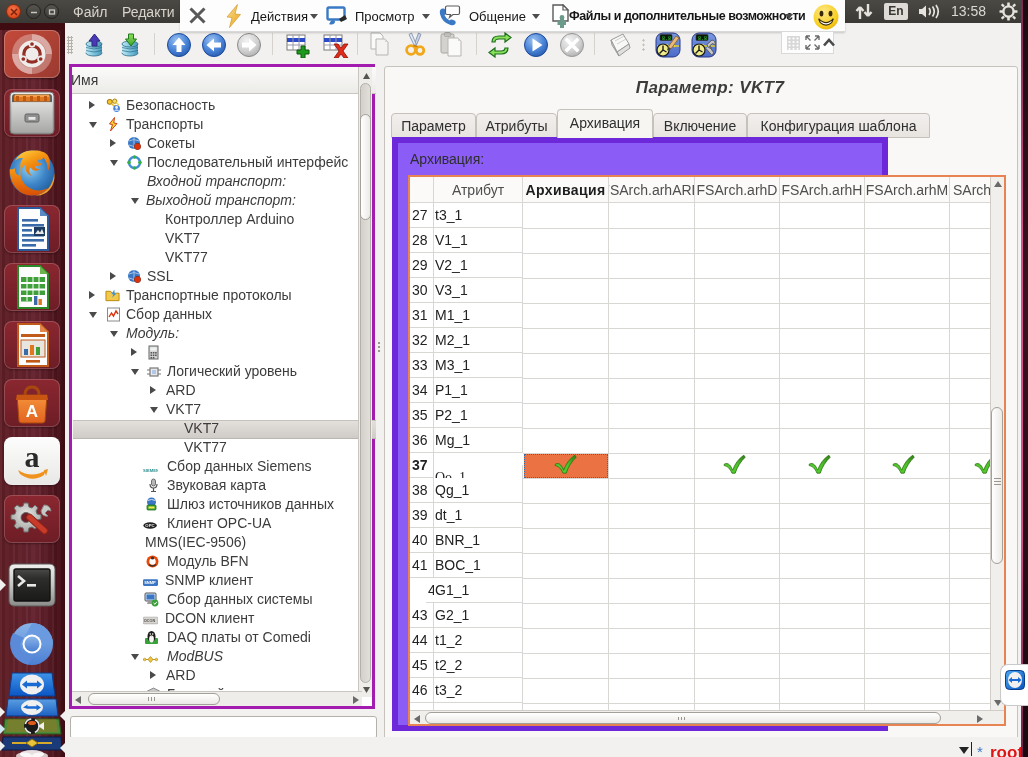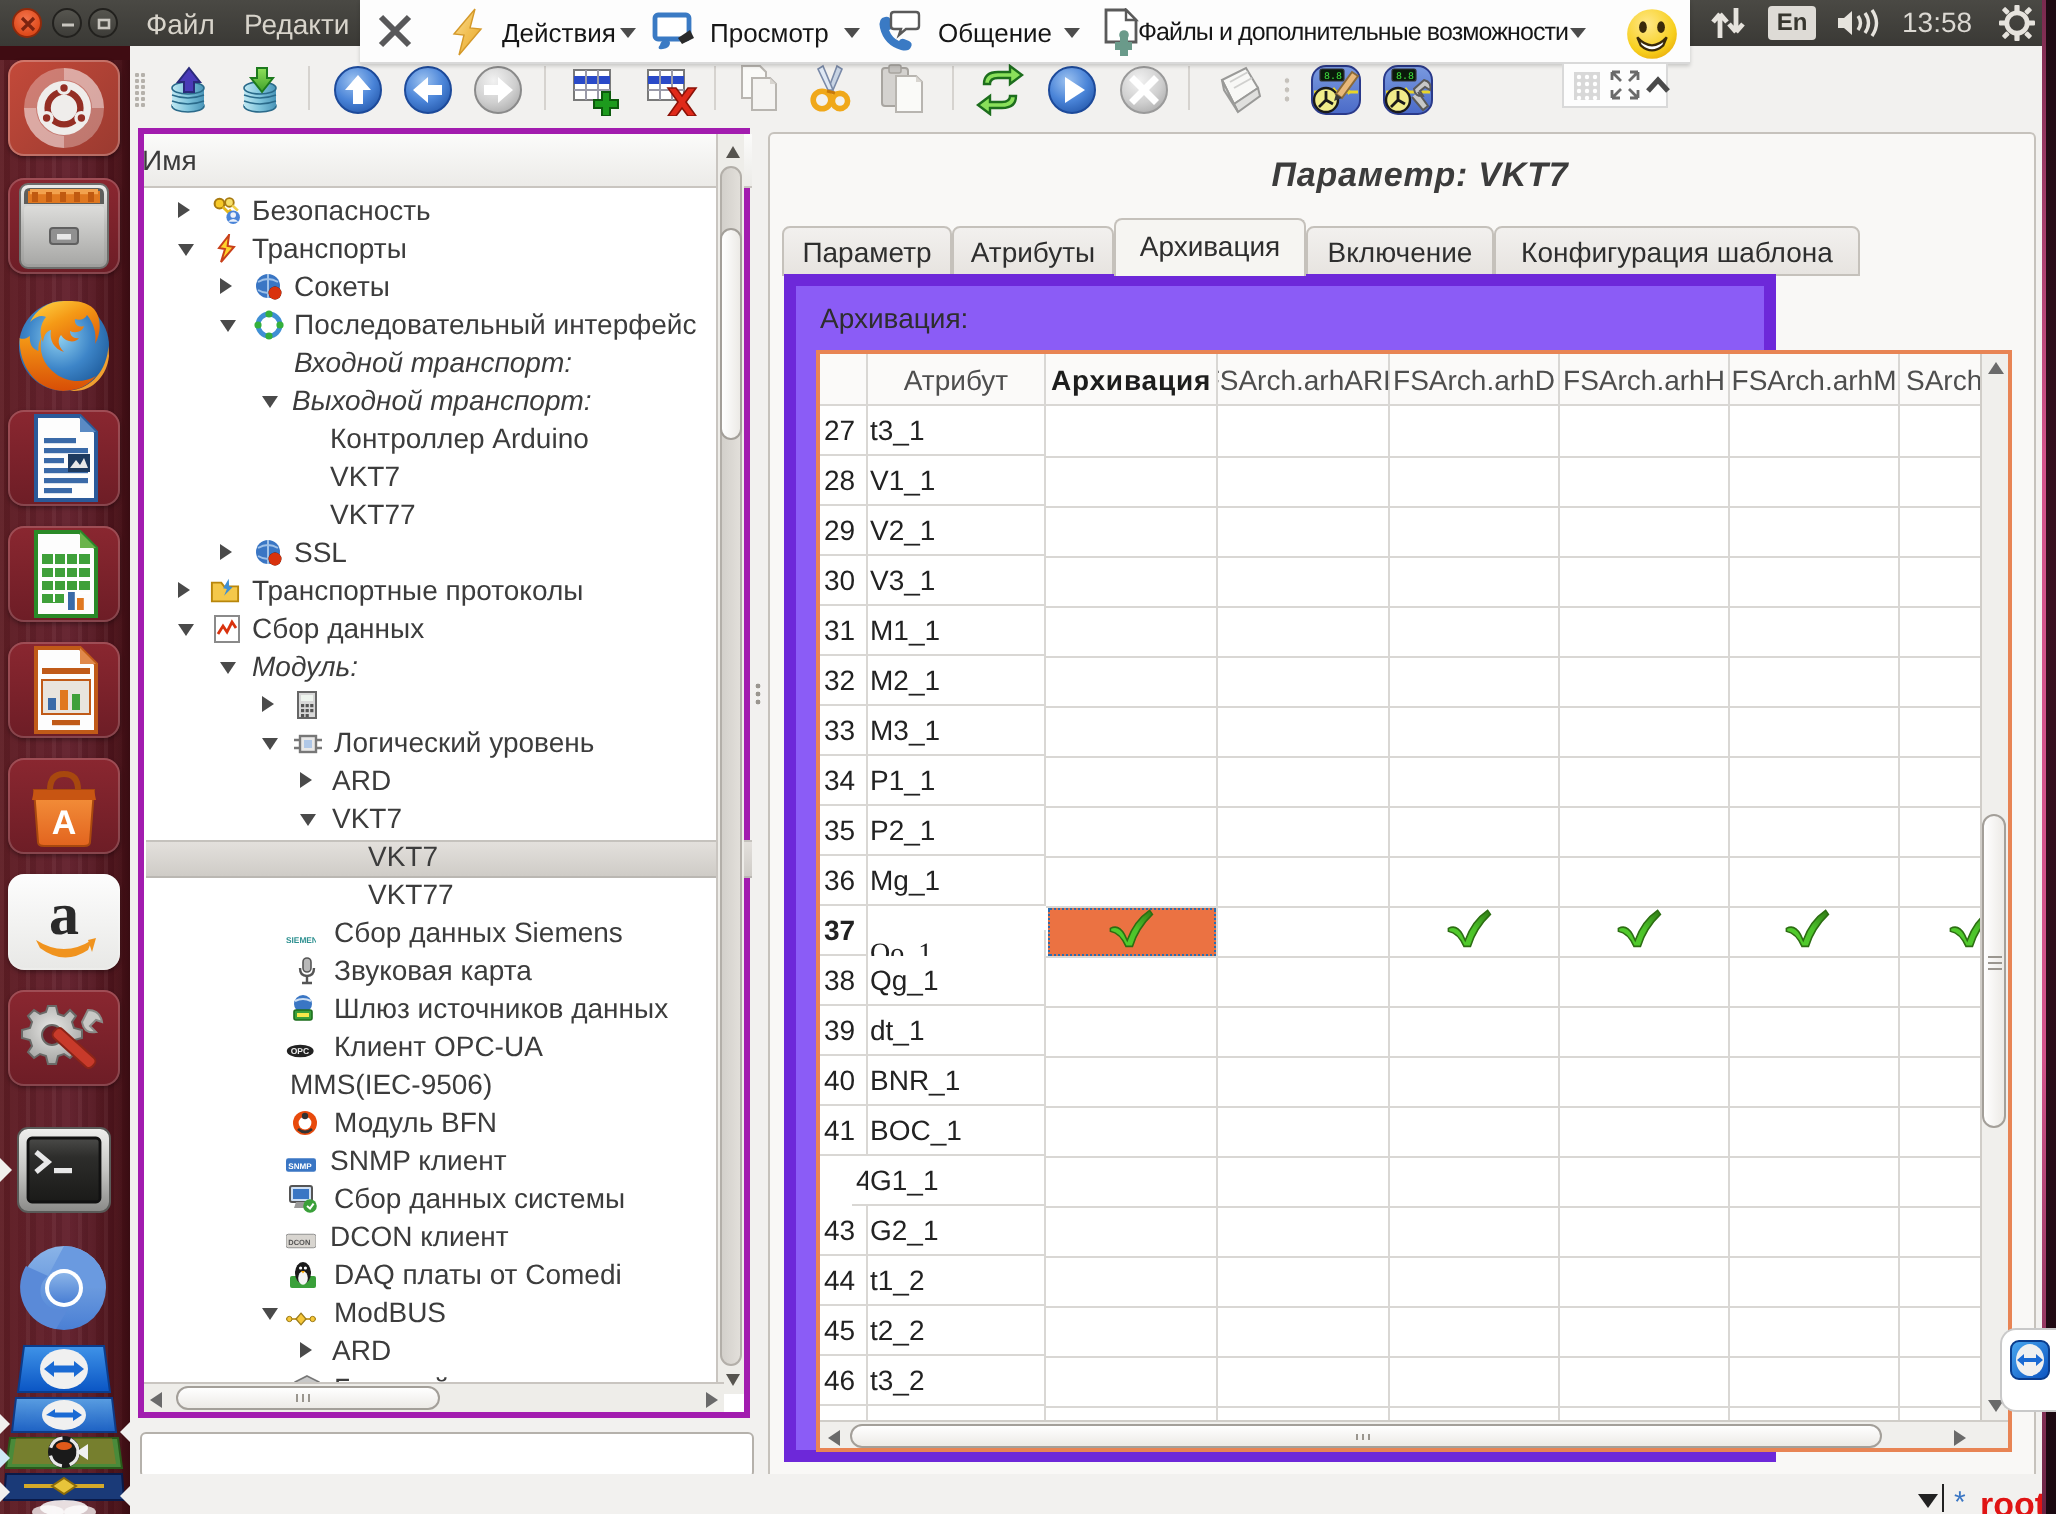--- a/index.html
+++ b/index.html
@@ -486,21 +486,21 @@
 <path d="M10 2 L21 2 Q22.5 2 22.5 3.5 L22.5 9 Q22.5 10.5 21 10.5 L16 10.5 L12.5 13.5 L13.5 10.5 L10 10.5 Q8.5 10.5 8.5 9 L8.5 3.5 Q8.5 2 10 2 Z" fill="#fff" stroke="#5a5a5a" stroke-width="1.2"></path>
 </svg>
       <div class="ovtxt" style="left:289px;">Общение</div>
       <div class="ovarr" style="left:352px;"></div>
       <svg class="abs" style="left:370px;top:4px;" width="22" height="24" viewBox="0 0 22 24">
 <path d="M3 1 L13 1 L18 6 L18 17 L3 17 Z" fill="#fff" stroke="#5a5a5a" stroke-width="1.4"></path>
 <path d="M13 1 L18 6 L13 6 Z" fill="#fff" stroke="#5a5a5a" stroke-width="1.2"></path>
 <path d="M10 14 L14 14 L14 17 L16 17 L16 21 L14 21 L14 24 L10 24 L10 21 L7.5 21 L7.5 17 L10 17 Z" fill="#6a9a8a"></path>
 <circle cx="12" cy="13.5" r="2.4" fill="#6a9a8a"></circle>
 </svg>
-      <div class="ovtxt" style="left:389px;font-size:12.5px;letter-spacing:-0.45px;">Файлы и дополнительные возможности</div>
+      <div class="ovtxt" style="left:389px;font-size:12.5px;letter-spacing:-0.45px;font-weight:bold;">Файлы и дополнительные возможности</div>
       <div class="ovarr" style="left:605px;"></div>
       <svg class="abs" style="left:633px;top:4px;" width="26" height="26" viewBox="0 0 23 23">
 <defs>
           <radialGradient id="smiley" cx=".4" cy=".3" r=".8">
             <stop offset="0" stop-color="#ffe88a"></stop>
             <stop offset=".7" stop-color="#f7cf1d"></stop>
             <stop offset="1" stop-color="#e8a80a"></stop>
           </radialGradient>
         </defs>
 <circle cx="11.5" cy="11.5" r="11" fill="url(#smiley)"></circle>
@@ -739,21 +739,21 @@
         <svg class="ticon" style="left:72px;" width="15" height="15" viewBox="0 0 15 15">
           <rect x="1" y="8" width="13" height="6" rx="1" fill="#3aa03a"></rect>
           <ellipse cx="7.5" cy="6.5" rx="4" ry="5.5" fill="#1a1a1a"></ellipse>
           <ellipse cx="7.5" cy="9" rx="2.4" ry="3.4" fill="#f4f4f4"></ellipse>
           <circle cx="6.3" cy="4" r=".8" fill="#fff"></circle>
           <circle cx="8.7" cy="4" r=".8" fill="#fff"></circle>
           <path d="M6.5 5.5 L8.5 5.5 L7.5 6.8 Z" fill="#f7a400"></path>
         </svg>
         <div class="tt" style="left:95px;">DAQ платы от Comedi</div>
       </div>
-<div class="trow" style="top:580px;">
+<div class="trow" style="top:580px;font-style:italic;">
         <div class="tarr op" style="left:59px;"></div>
         <svg class="ticon" style="left:71px;top:5px;" width="18" height="8" viewBox="0 0 18 8">
           <path d="M0 4 L18 4" stroke="#c8a23a" stroke-width="1.2"></path>
           <path d="M9 0.5 L12 4 L9 7.5 L6 4 Z" fill="#f7c83a" stroke="#9a7a1a" stroke-width=".8"></path>
           <circle cx="2" cy="4" r="1.6" fill="#f7c83a" stroke="#9a7a1a" stroke-width=".6"></circle>
           <circle cx="16" cy="4" r="1.6" fill="#f7c83a" stroke="#9a7a1a" stroke-width=".6"></circle>
         </svg>
         <div class="tt" style="left:95px;">ModBUS</div>
       </div>
 <div class="trow" style="top:599px;">

